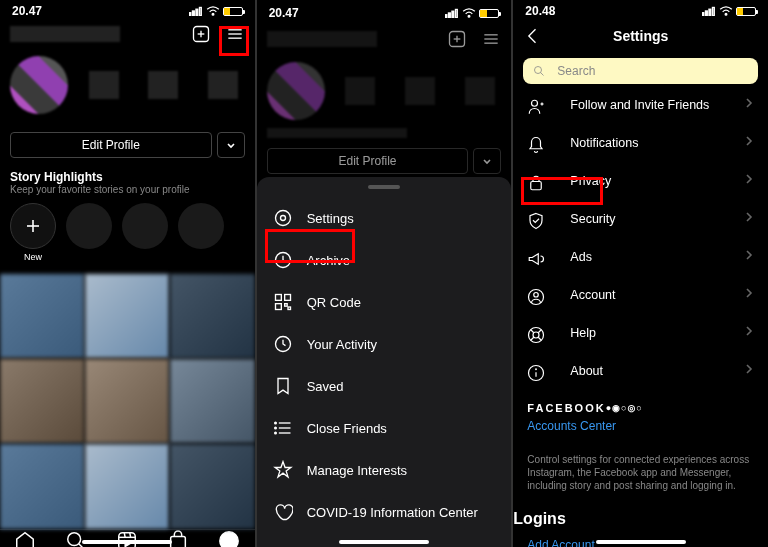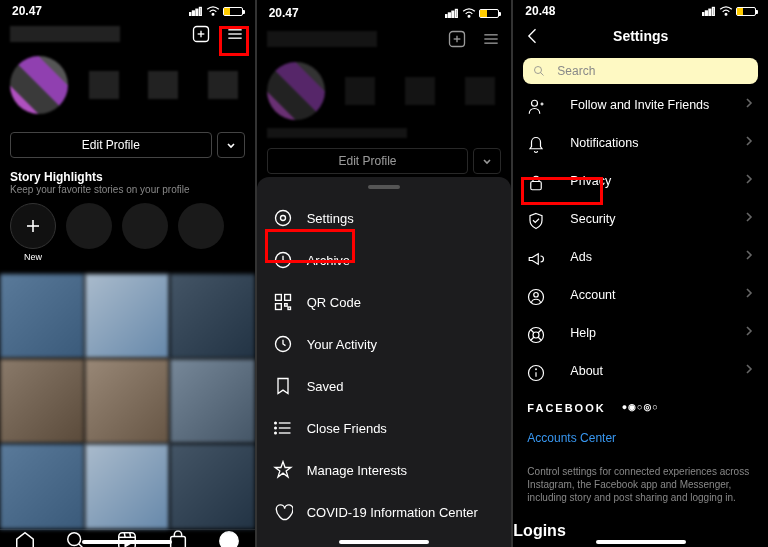--- a/index.html
+++ b/index.html
@@ -48,21 +48,21 @@
 .menu-item{display:flex;align-items:center;gap:14px;padding:11px 16px;font-size:13px}
 .menu-item .icon{width:20px;height:20px;flex-shrink:0}
 .dimmed{opacity:.6}
 .settings-header{display:flex;align-items:center;justify-content:center;padding:10px;position:relative;font-size:14px;font-weight:600}
 .back{position:absolute;left:10px}
 .search-box{margin:4px 10px;background:#fef9c3;border-radius:8px;display:flex;align-items:center;gap:12px;padding:6px 10px;color:#888;font-size:12px}
 .setting-row{display:flex;gap:25px;padding:10px 14px;font-size:12.5px}
 .setting-row .icon{width:18px;height:18px;flex-shrink:0}
 .chev{margin-left:auto;color:#666}
 .fb-section{padding:10px 14px;font-size:10px;color:#888}
-.fb-logo{font-size:11px;font-weight:700;letter-spacing:2px;color:#fff;margin-bottom:15px;display:flex;gap:16px}
+.fb-logo{font-size:11px;font-weight:700;letter-spacing:2px;color:#fff;margin-bottom:3px;display:flex;align-items:center;gap:0}
 .link{color:#3897f0;font-size:12px;display:block;padding:8px 14px}
 .logins-title{font-size:16px;font-weight:700;padding:8px 0 2px}
 svg{stroke:#fff;fill:none;stroke-width:1.6}
 </style>
 </head>
 <body>
 
 <div class="screen">
   <div class="statusbar">
     <span>20.47</span>

